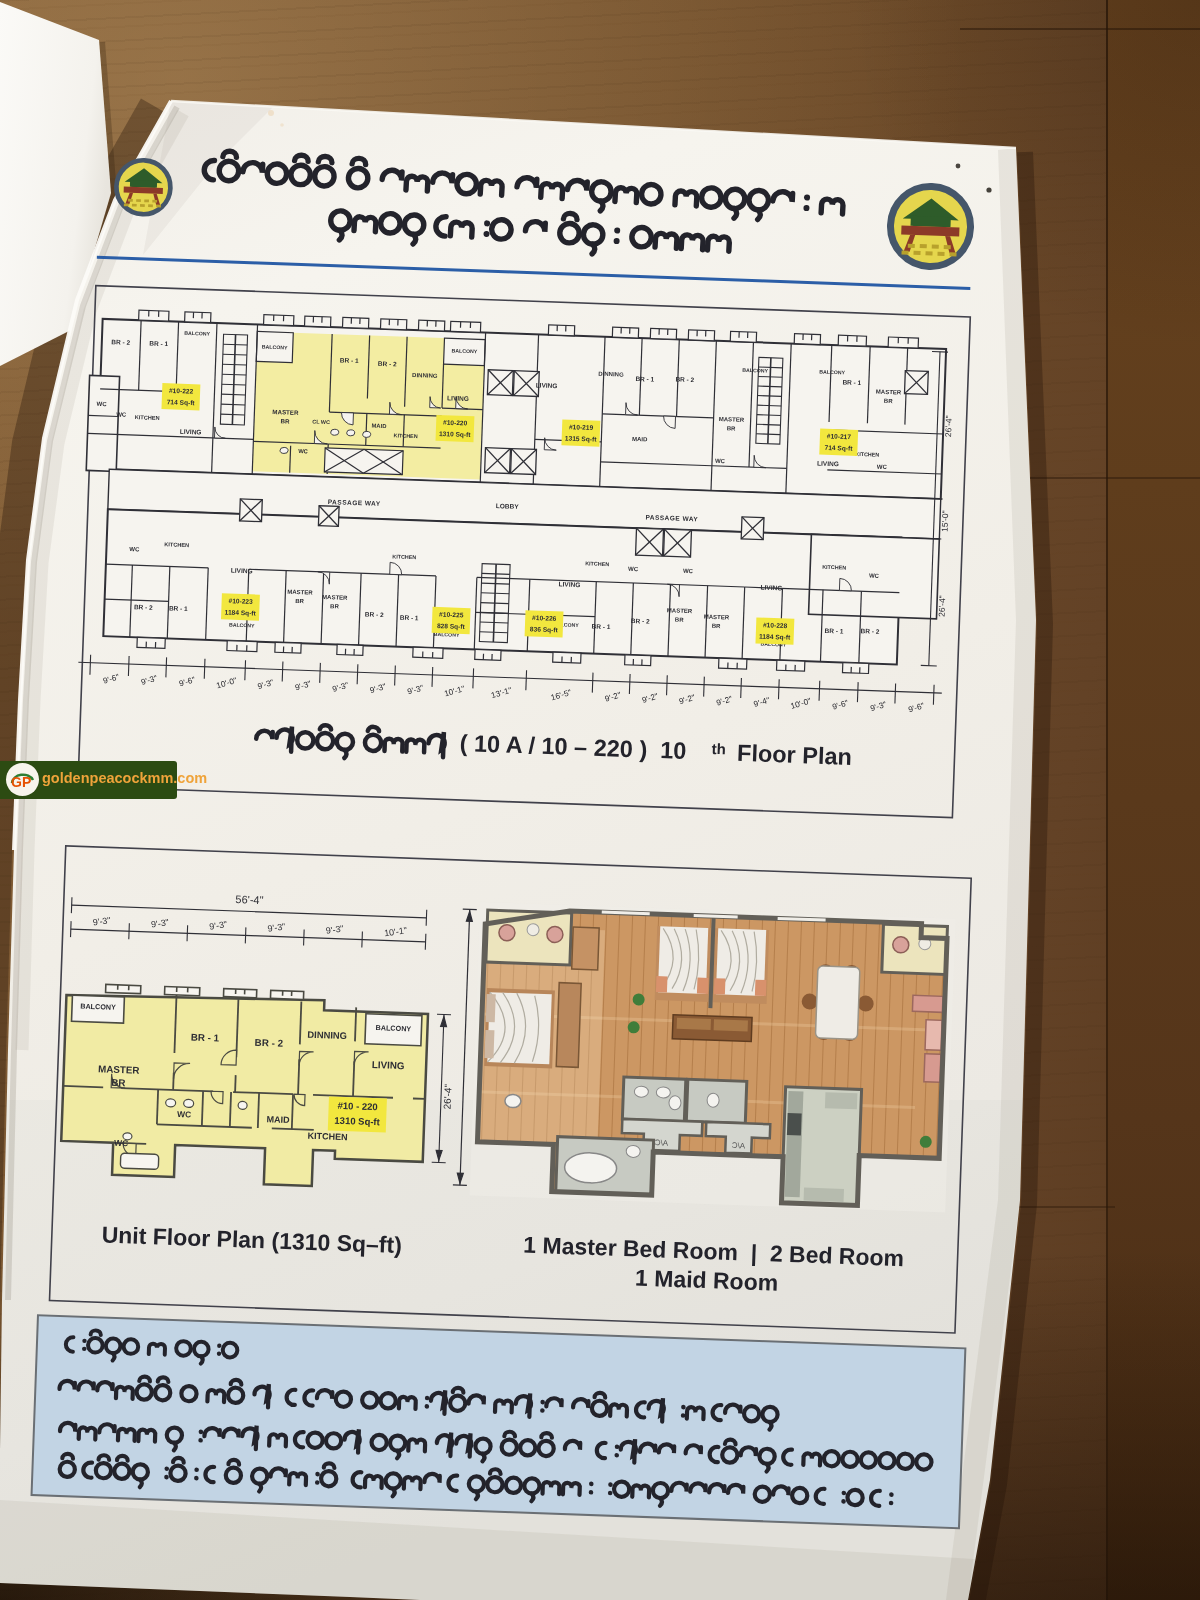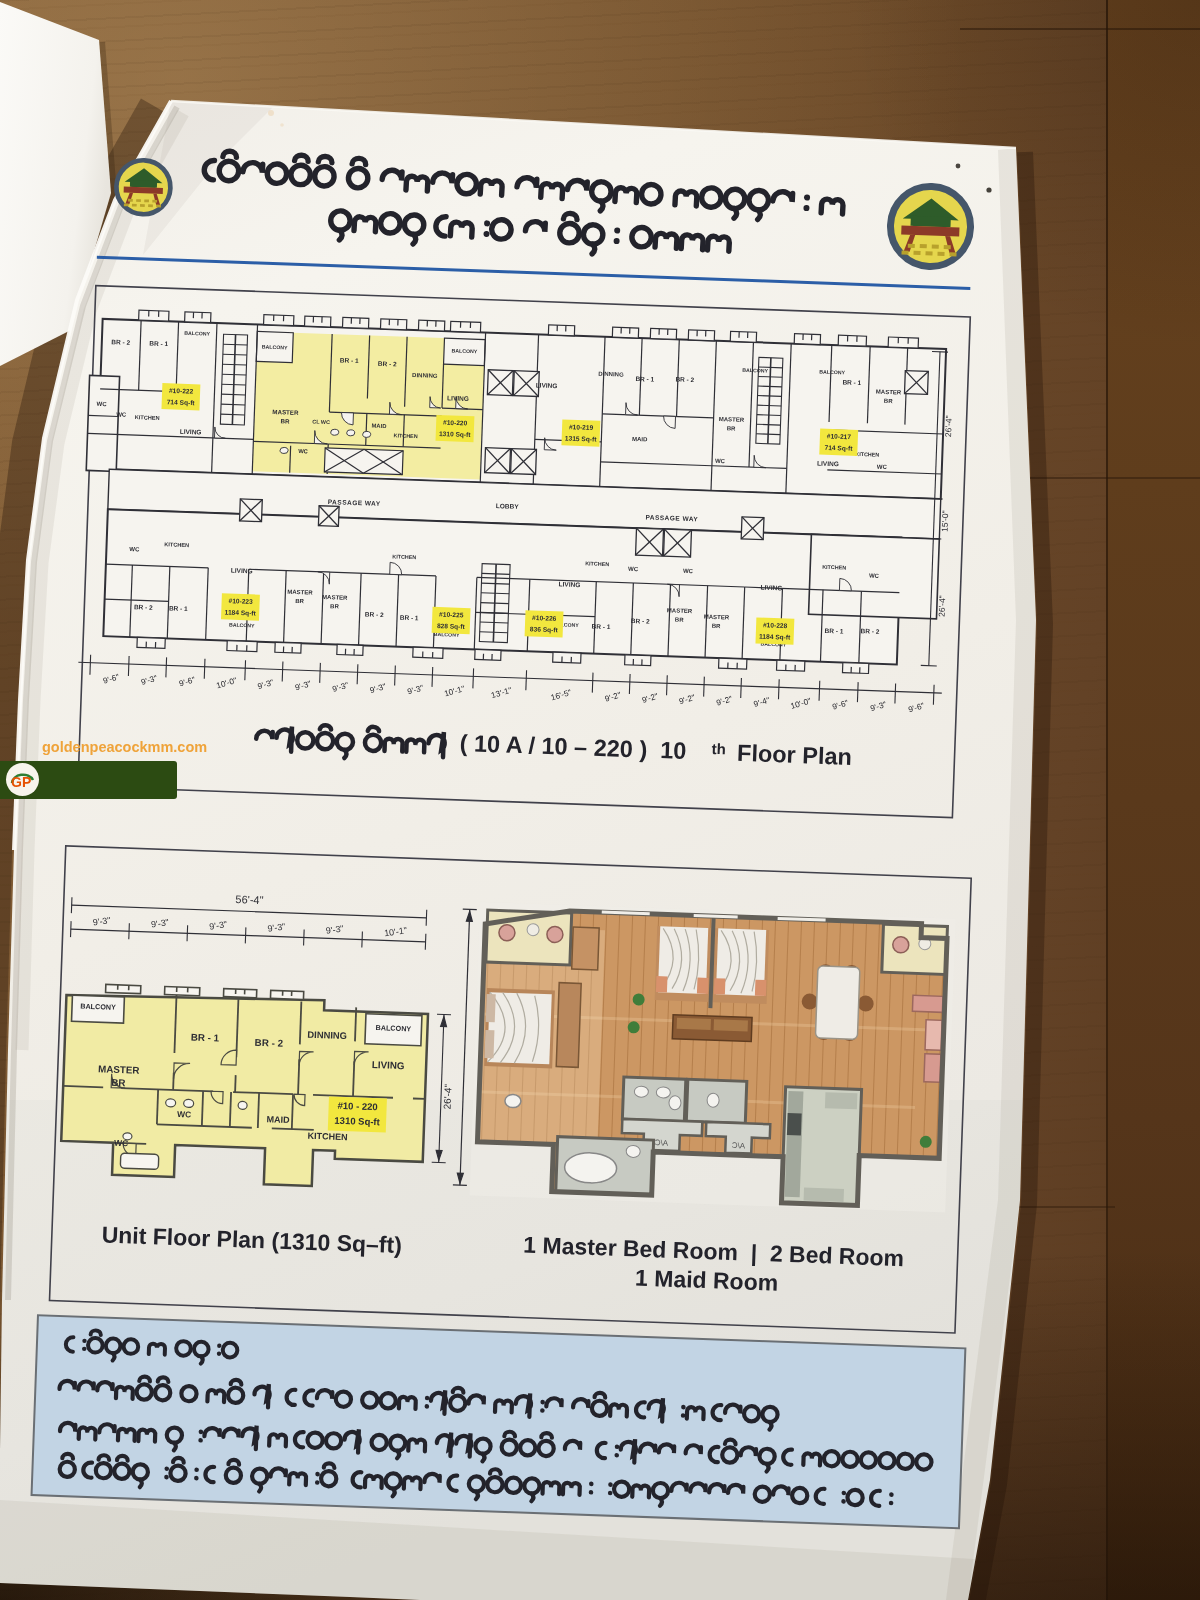--- a/index.html
+++ b/index.html
@@ -1225,15 +1225,15 @@
 </svg>
 
 <div class="abs" style="left:0;top:761px;width:177px;height:38px;background:#2c4b12;border-radius:0 3px 3px 0;"></div>
 
 <div class="abs" style="left:6px;top:763px;width:33px;height:33px;border-radius:50%;background:#f7f4ec;"></div>
 <svg class="abs" style="left:6px;top:763px" width="33" height="33" viewBox="0 0 33 33">
  <path d="M 6,20 a 11,9 0 0 1 21,-3" fill="none" stroke="#2e7d32" stroke-width="2.5"></path>
  <text x="5" y="24" font-size="14" font-weight="bold" fill="#e65100" font-family="Liberation Sans,sans-serif">GP</text>
 </svg>
 
-<div class="abs" style="left:42px;top:739px;font-size:14.5px;font-weight:bold;color:#efa33a;">goldenpeacockmm.com</div>
+<div class="abs" style="left:42px;top:770px;font-size:14.5px;font-weight:bold;color:#efa33a;">goldenpeacockmm.com</div>
 
 </div>
 
 </body></html>

